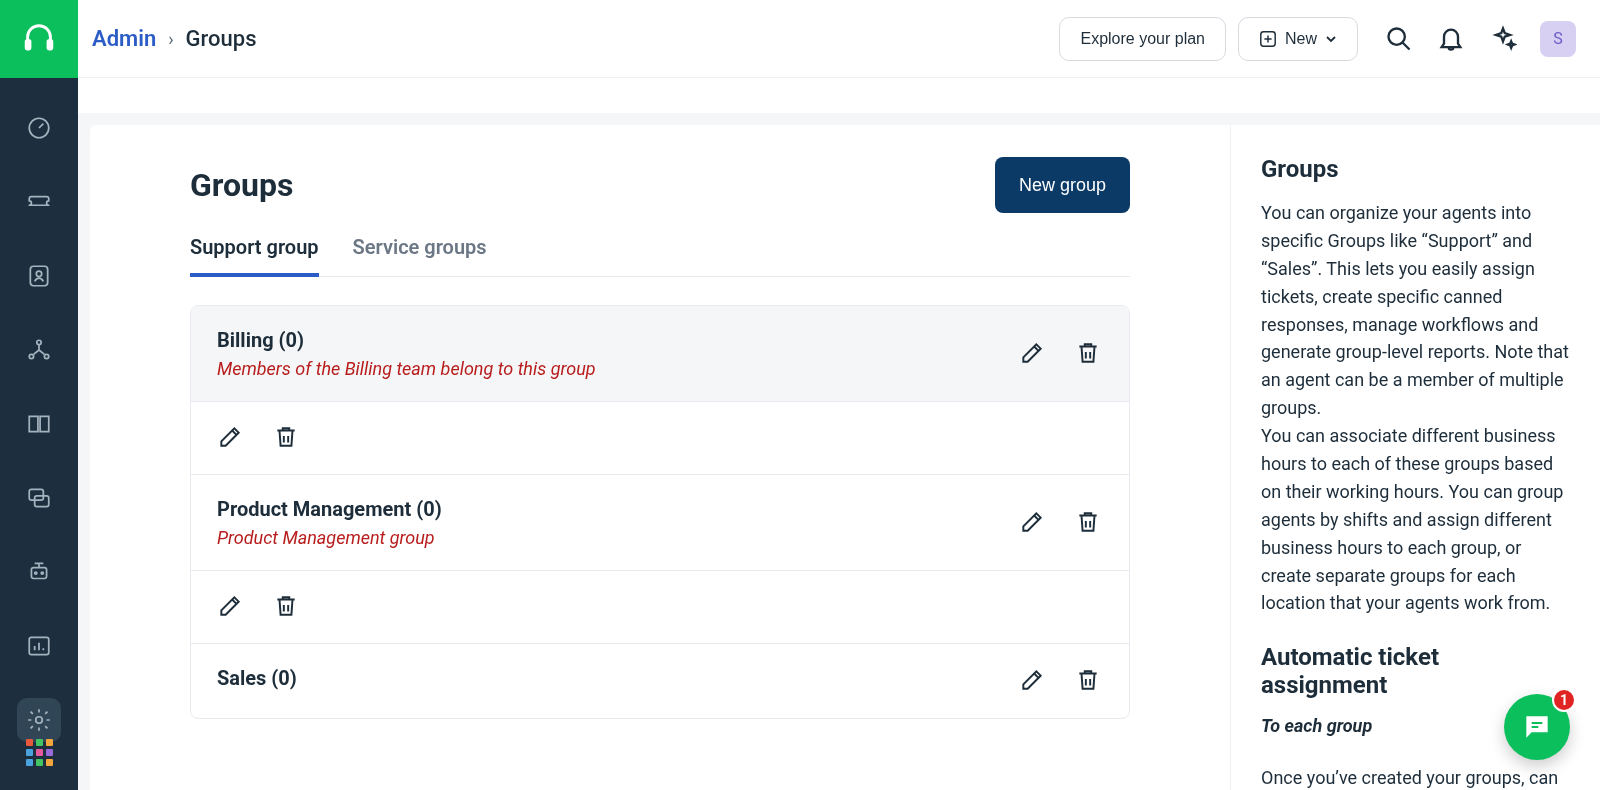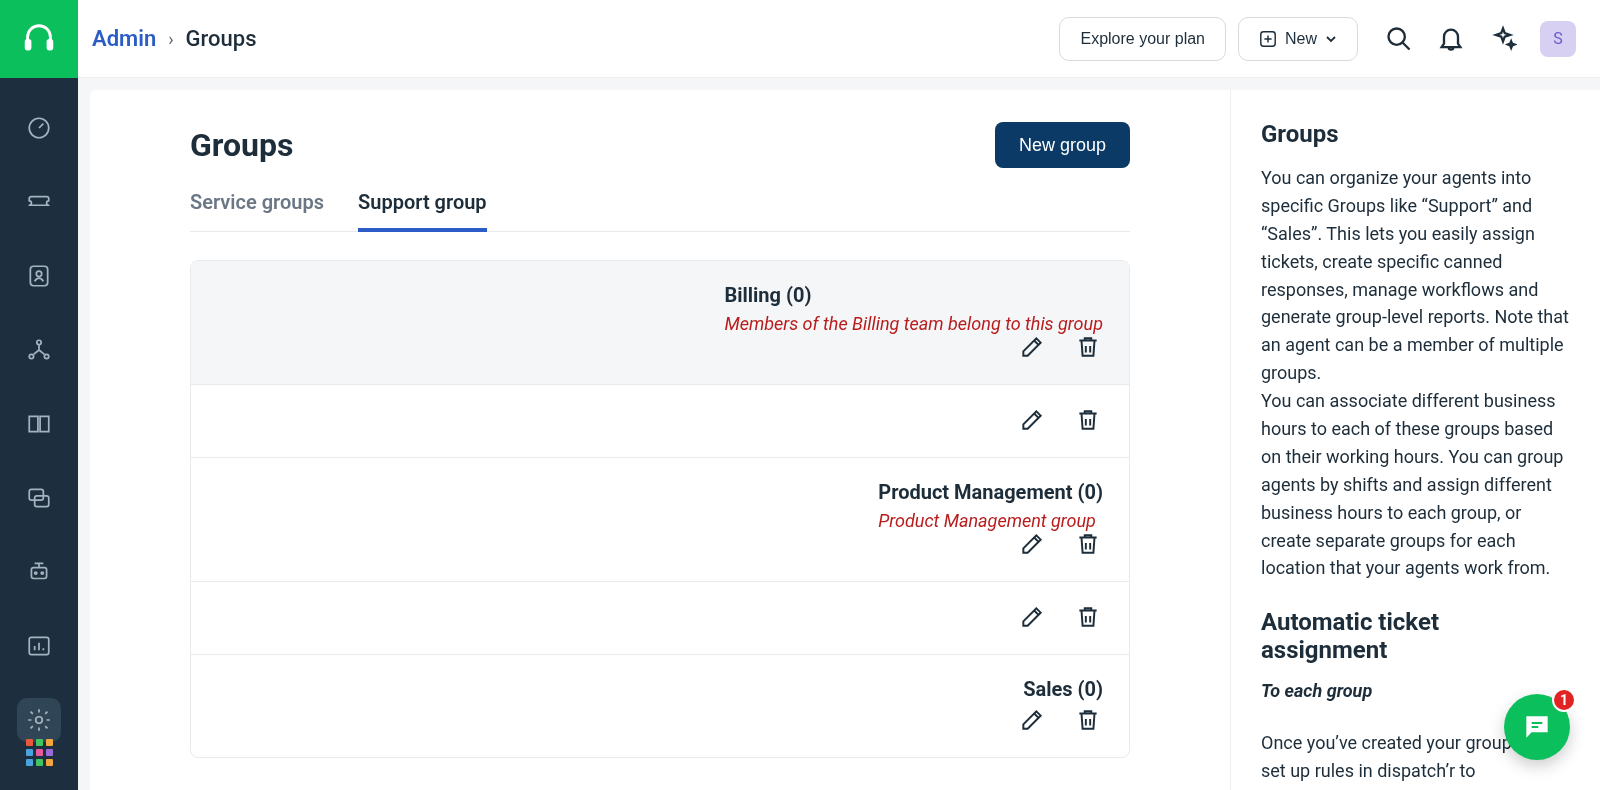--- a/index.html
+++ b/index.html
@@ -9,46 +9,46 @@
   .rail { width: 78px; background: #1d2f3e; display: flex; flex-direction: column; align-items: center; position: relative; }
   .rail-logo { width: 78px; height: 78px; background: #0cbf5d; display: flex; align-items: center; justify-content: center; }
   .rail-items { display: flex; flex-direction: column; gap: 30px; margin-top: 28px; align-items: center; }
   .rail-item { width: 44px; height: 44px; display:flex; align-items:center; justify-content:center; border-radius:10px; cursor:pointer; }
   .rail-item.active { background:#304556; }
   .rail-item svg { width:26px; height:26px; stroke:#a5b3bf; fill:none; stroke-width:1.6; }
   .rail-bottom { position:absolute; bottom:24px; left:0; right:0; display:flex; justify-content:center; }
   .apps-grid { display:grid; grid-template-columns:repeat(3,7px); grid-template-rows:repeat(3,7px); gap:3px; }
   .apps-grid span { width:7px; height:7px; border-radius:1px; }
   
-  .main { flex:1; display:flex; flex-direction:column; min-width:0; }
+  .main { flex:1; display:flex; flex-direction:column; min-width:0;gap:35px; }
   
   .topbar { height:78px; border-bottom:1px solid #eef0f2; display:flex; align-items:center; padding:0 24px 0 14px; gap:12px; }
   .crumbs { display:flex; align-items:center; gap:12px; font-size:22px; }
   .crumb-admin { color:#2c5cc5; font-weight:600; cursor:pointer; }
   .crumb-sep { color:#5a6b7a; font-size:18px; }
   .crumb-cur { color:#1d2d3a; font-weight:500; }
   .topbar-spacer { flex:1; }
   .btn-outline { height:44px; padding:0 20px; border:1px solid #d6dbe0; border-radius:10px; background:#fff; font-size:16px; color:#1d2d3a; display:flex; align-items:center; gap:8px; cursor:pointer; }
   .top-icons { display:flex; align-items:center; gap:22px; margin-left:14px; }
   .top-icon { width:30px; height:30px; display:flex; align-items:center; justify-content:center; cursor:pointer; }
   .top-icon svg { width:28px; height:28px; stroke:#1d2d3a; fill:none; stroke-width:2; }
   .avatar { width:36px; height:36px; border-radius:8px; background:#d7d0f2; color:#6b5cc9; display:flex; align-items:center; justify-content:center; font-size:16px; cursor:pointer; }
   
   .body { flex:1; display:flex; background:#f5f6f8; padding:12px 0 0 12px; min-height:0; }
   .page { flex:1; background:#fff; border-top-left-radius:6px; display:flex; min-width:0; overflow:hidden; }
   .content { flex:1; padding:32px 0 40px 0; min-width:0; overflow:auto; }
   .content-inner { padding:0 100px; }
   .head-row { display:flex; align-items:center; justify-content:space-between; }
   .page-title { font-size:32px; font-weight:700; color:#1d2d3a; }
-  .btn-primary { background:#0b3a66; color:#fff; border:none; border-radius:8px; height:46px; padding:0 24px; font-size:18px; cursor:pointer; }
+  .btn-primary { background:#0b3a66; color:#fff; border:none; border-radius:8px; height:56px; padding:0 24px; font-size:18px; cursor:pointer; }
   .tabs { display:flex; gap:34px; margin-top:22px; border-bottom:1px solid #e7eaee; }
   .tab { font-size:20px; color:#6b7785; padding:0 0 14px 0; cursor:pointer; font-weight:600; }
   .tab.active { color:#1d2d3a; border-bottom:4px solid #2c5cc5; margin-bottom:-1px; }
   .list { margin-top:28px; border:1px solid #e7eaee; border-radius:8px; overflow:hidden; }
-  .row { display:flex; align-items:flex-end; padding:22px 26px; border-bottom:1px solid #e7eaee; cursor:pointer;flex-direction:column; }
+  .row { display:flex; align-items:center; padding:22px 26px; border-bottom:1px solid #e7eaee; cursor:pointer; }
   .row:last-child { border-bottom:none; }
   .row:first-child { background:#f5f6f7; }
   .row-texts { flex:1; min-width:0; }
   .row-title { font-size:20px; font-weight:700; color:#1d2d3a; margin-bottom:6px; }
   .row-desc { font-size:18px; color:#b91c1c;font-style:italic; }
   .row-actions { display:flex; gap:28px; align-items:center; }
   .row-action { width:28px; height:28px; cursor:pointer; }
   .row-action svg { width:26px; height:26px; stroke:#1d2d3a; fill:none; stroke-width:1.8; }
   
   .help { width:370px; border-left:1px solid #eef0f2; padding:30px 30px 30px 30px; overflow:auto; background:#fff; }
@@ -197,22 +197,22 @@
 
     <div class="body">
       <div class="page">
         <div class="content">
           <div class="content-inner">
             <div class="head-row">
               <h1 class="page-title">Groups</h1>
               <button class="btn-primary">New group</button>
             </div>
             <div class="tabs" id="tabs">
+                <div class="tab active">Support group</div>
                 <div class="tab">Service groups</div>
-                <div class="tab active">Support group</div>
               </div>
             <div class="list" id="groups-list">
                 <div class="row">
                   <div class="row-texts">
                     <div class="row-title">Billing (0)</div>
                     <div class="row-desc">Members of the Billing team belong to this group</div>
                   </div>
                   <div class="row-actions">
                     <div class="row-action"><svg viewBox="0 0 24 24">
                         <path d="M4 20h4L20 8l-4-4L4 16z"></path>

